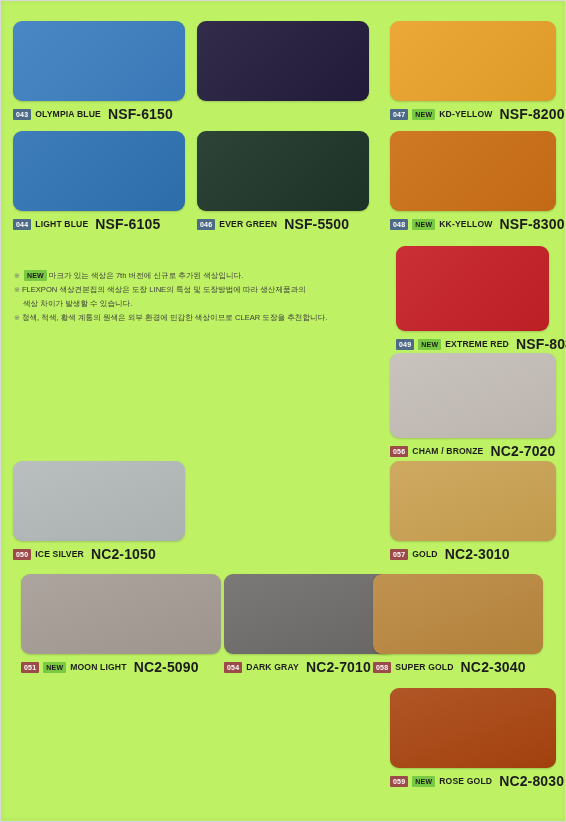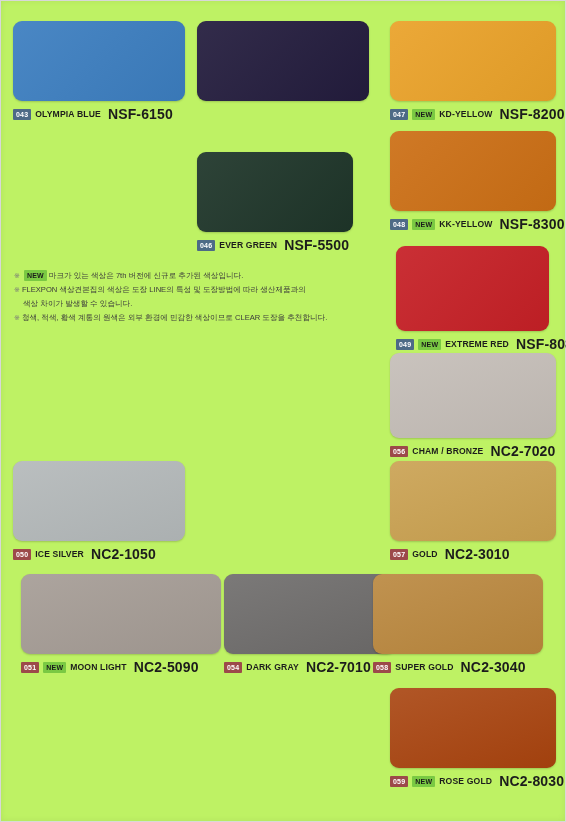--- a/index.html
+++ b/index.html
@@ -142,21 +142,29 @@
       </div>
       <div class="cell" style="left: 389px; top: 20px; width: 166px;">
         <div class="chip" style="height: 80px; background: rgb(234, 162, 41);"></div>
         <div class="caption">
           <span class="num blue">047</span>
           <span class="newtag">NEW</span>
           <span class="cname">KD-YELLOW</span>
           <span class="ccode">NSF-8200</span>
         </div>
       </div>
-      <div class="cell" style="left: 196px; top: 130px; width: 156px; margin-top: 21px;">
+      <div class="cell" style="left: 12px; top: 130px; width: 172px;">
+        <div class="chip" style="height: 80px; background: rgb(47, 115, 179);"></div>
+        <div class="caption">
+          <span class="num blue">044</span>
+          <span class="cname">LIGHT BLUE</span>
+          <span class="ccode">NSF-6105</span>
+        </div>
+      </div>
+      <div class="cell" style="left: 196px; top: 130px; width: 172px;">
         <div class="chip" style="height: 80px; background: rgb(30, 53, 41);"></div>
         <div class="caption">
           <span class="num blue">046</span>
           <span class="cname">EVER GREEN</span>
           <span class="ccode">NSF-5500</span>
         </div>
       </div>
       <div class="cell" style="left: 389px; top: 130px; width: 166px;">
         <div class="chip" style="height: 80px; background: rgb(204, 111, 21);"></div>
         <div class="caption">

